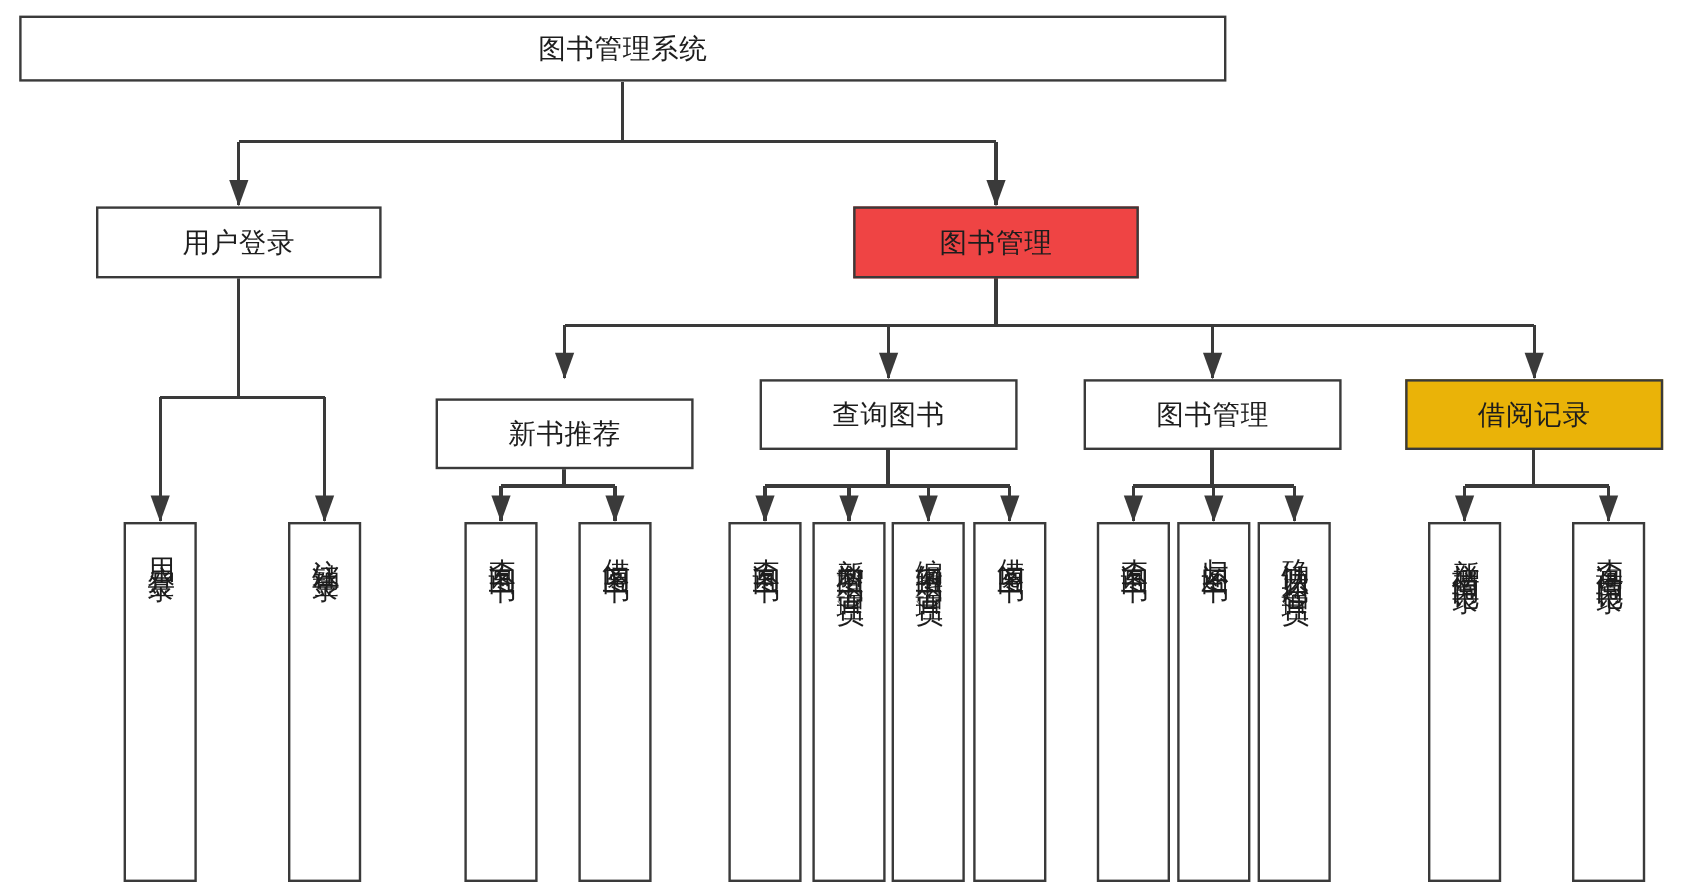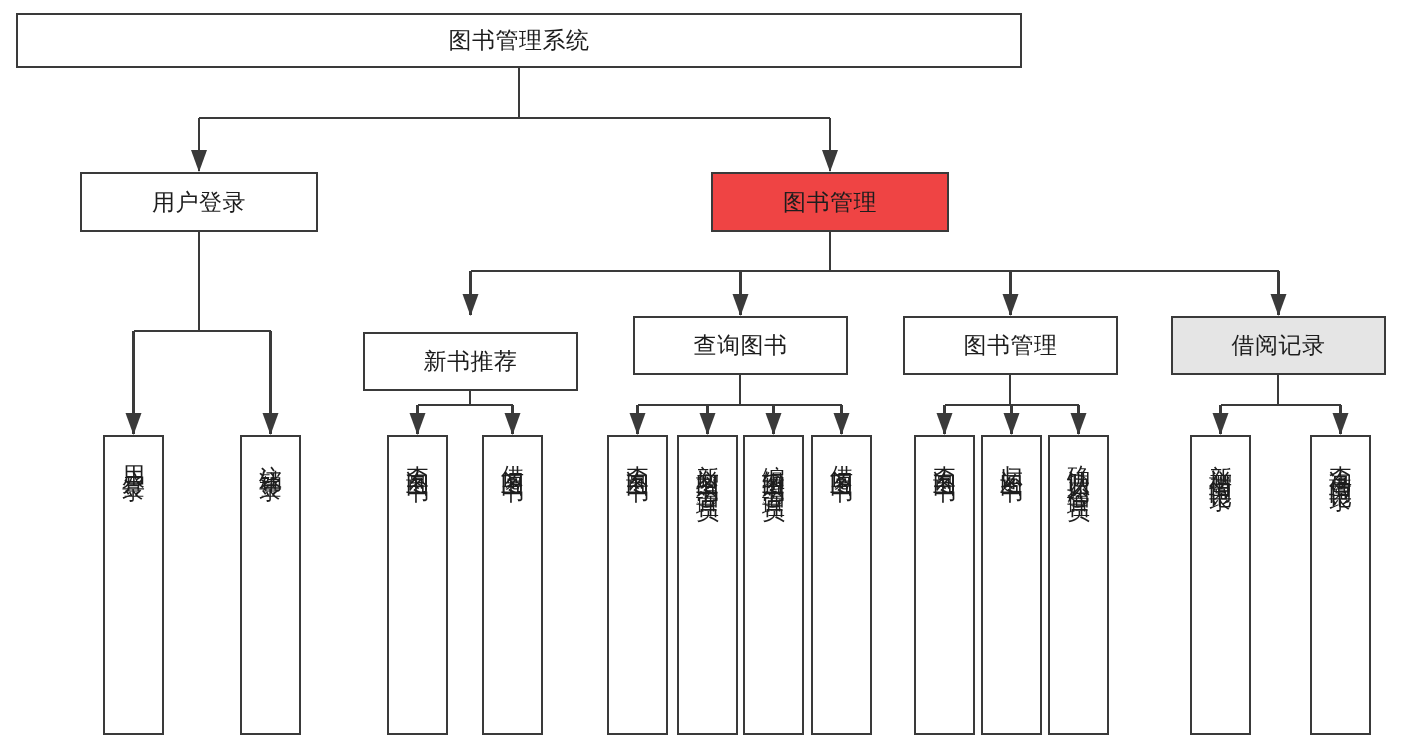--- a/index.html
+++ b/index.html
@@ -136,21 +136,21 @@
       </div>
       <div class="node horiz" style="left: 363px; top: 332px; width: 215px; height: 59px; border-color: rgb(58, 58, 58); background: rgb(255, 255, 255); color: rgb(29, 29, 29);">
         <span class="htext">新书推荐</span>
       </div>
       <div class="node horiz" style="left: 633px; top: 316px; width: 215px; height: 59px; border-color: rgb(58, 58, 58); background: rgb(255, 255, 255); color: rgb(29, 29, 29);">
         <span class="htext">查询图书</span>
       </div>
       <div class="node horiz" style="left: 903px; top: 316px; width: 215px; height: 59px; border-color: rgb(58, 58, 58); background: rgb(255, 255, 255); color: rgb(29, 29, 29);">
         <span class="htext">图书管理</span>
       </div>
-      <div class="node horiz" style="left: 1171px; top: 316px; width: 215px; height: 59px; border-color: rgb(58, 58, 58); background: #e5e5e5; color: rgb(29, 29, 29);">
+      <div class="node horiz" style="left: 1171px; top: 316px; width: 215px; height: 59px; border-color: rgb(58, 58, 58); background: #eab308; color: rgb(29, 29, 29);">
         <span class="htext">借阅记录</span>
       </div>
       <div class="node vert" style="left: 103px; top: 435px; width: 61px; height: 300px; border-color: rgb(58, 58, 58); background: rgb(255, 255, 255); color: rgb(29, 29, 29);">
         <span class="vtext">用户登录</span>
       </div>
       <div class="node vert" style="left: 240px; top: 435px; width: 61px; height: 300px; border-color: rgb(58, 58, 58); background: rgb(255, 255, 255); color: rgb(29, 29, 29);">
         <span class="vtext">注销登录</span>
       </div>
       <div class="node vert" style="left: 387px; top: 435px; width: 61px; height: 300px; border-color: rgb(58, 58, 58); background: rgb(255, 255, 255); color: rgb(29, 29, 29);">
         <span class="vtext">查询图书</span>

